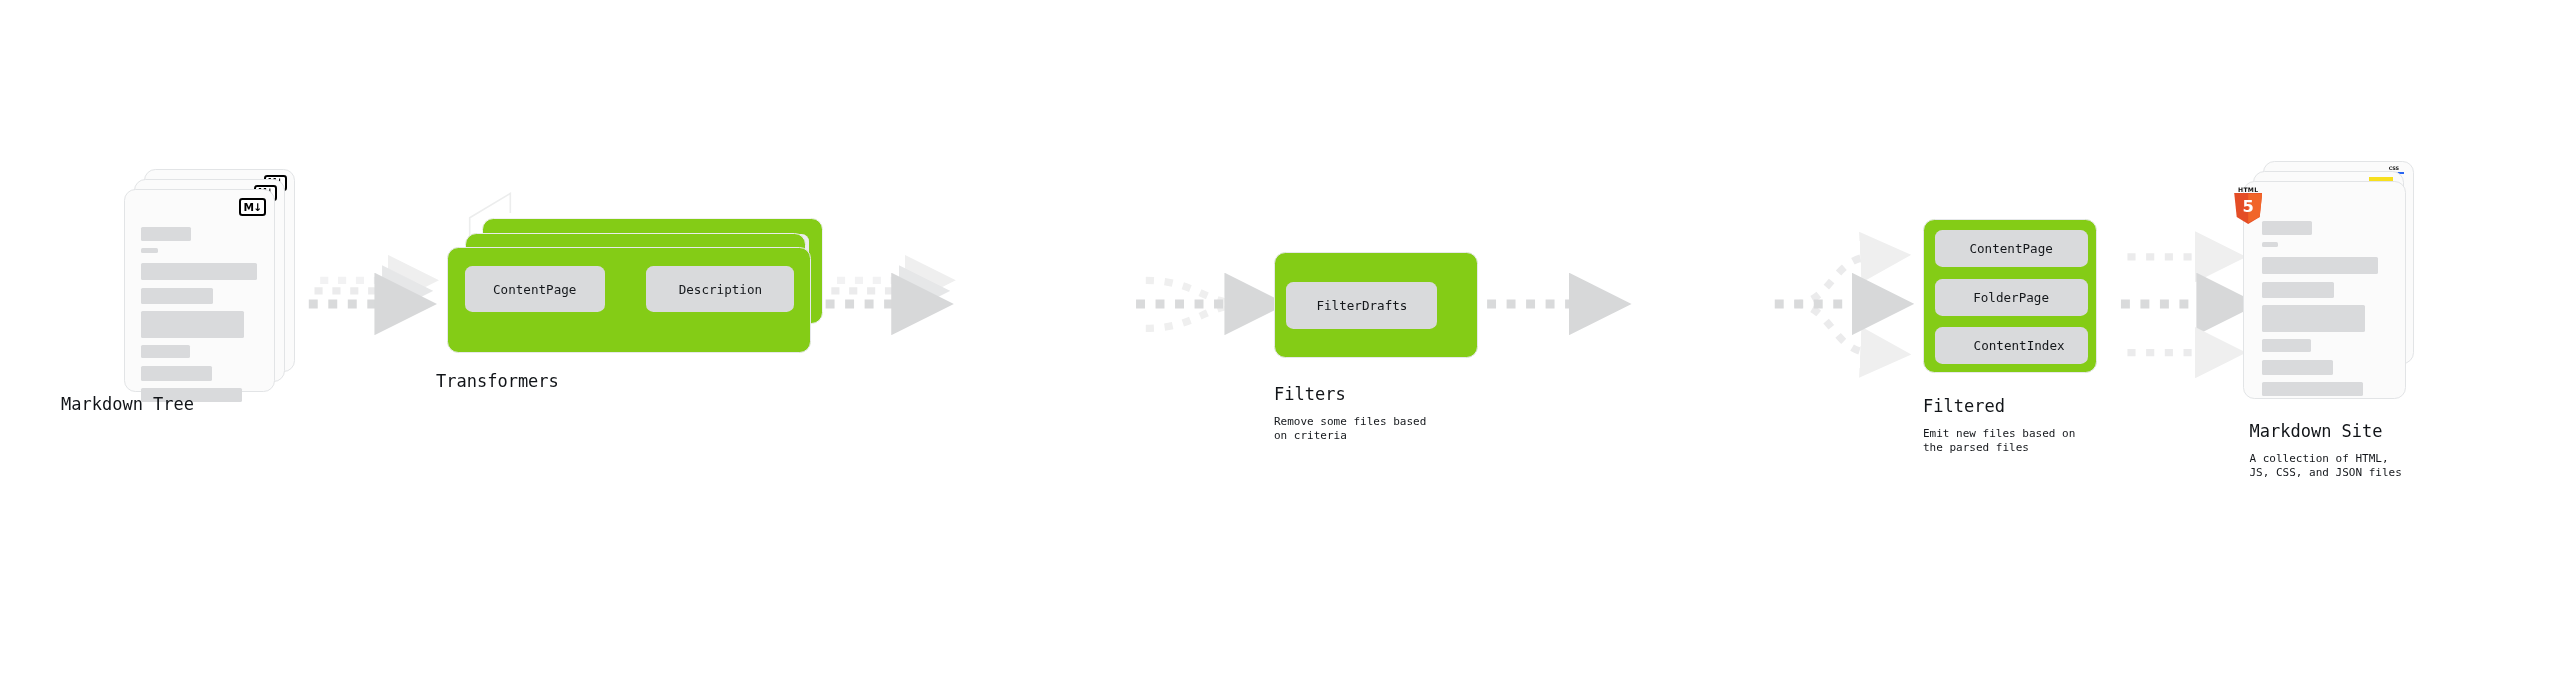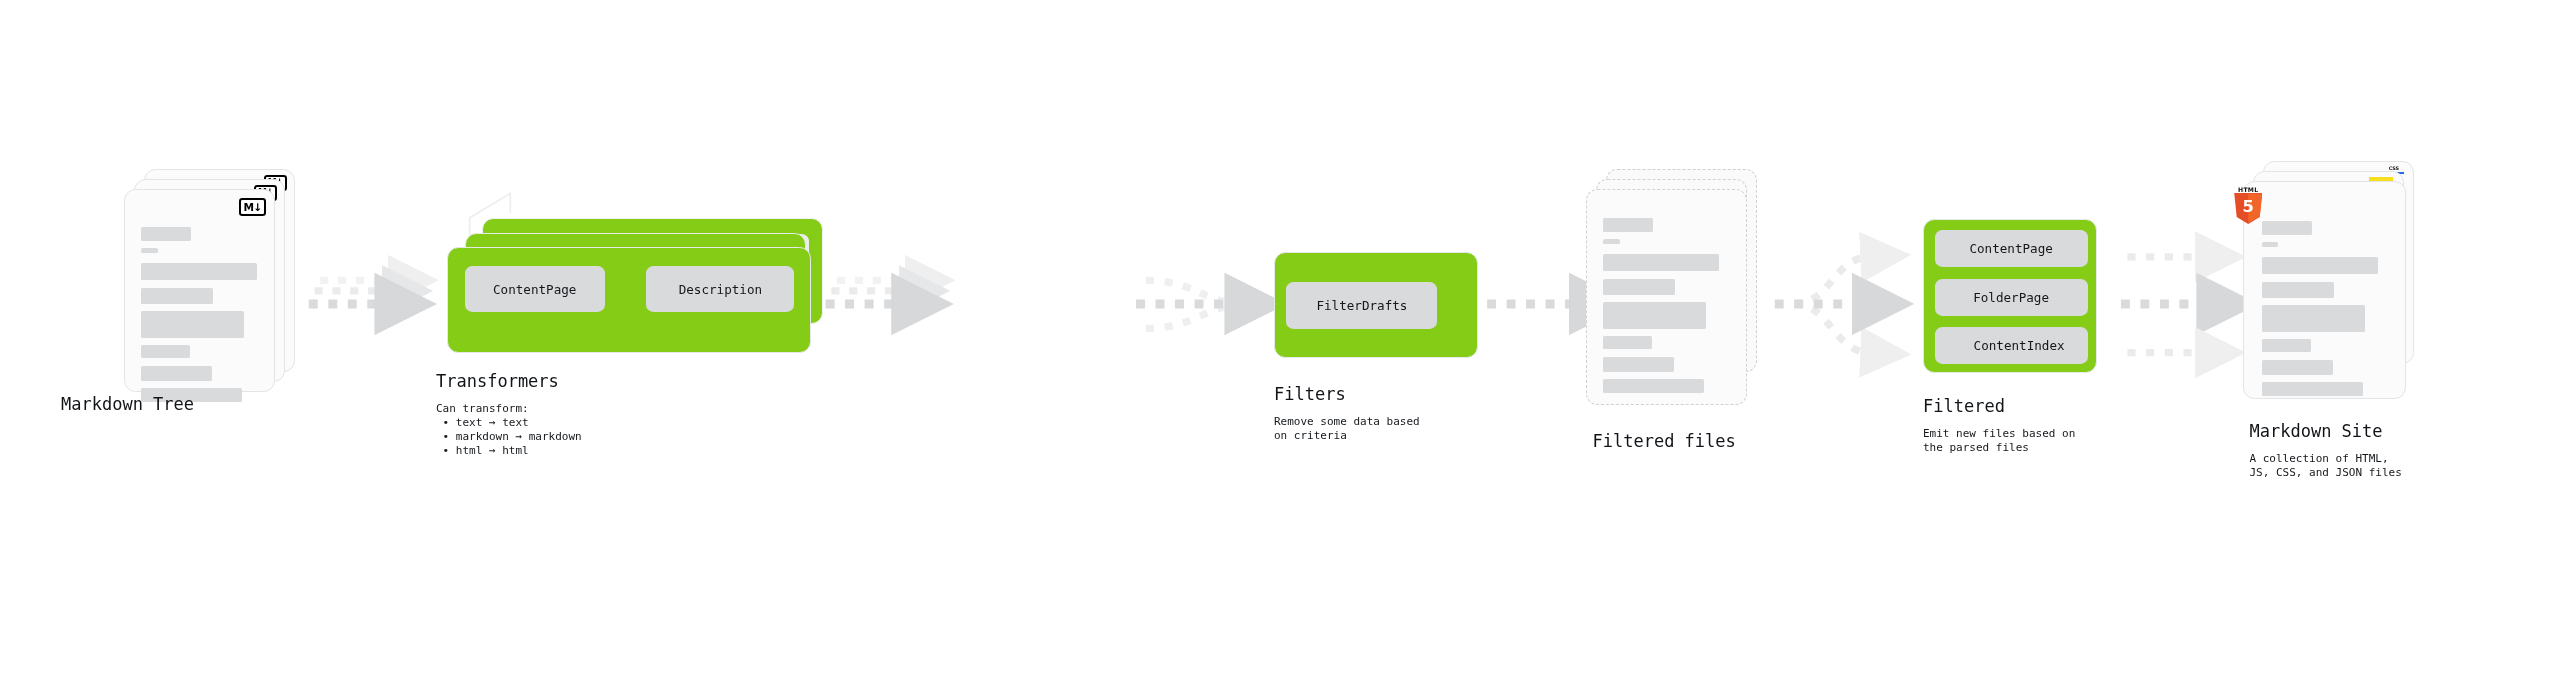--- a/index.html
+++ b/index.html
@@ -226,55 +226,32 @@
       <div class="chip g2" style="left:19.5px;top:14.6px;width:130px;height:42px;"></div>
       <div class="chip g2" style="left:187px;top:14.6px;width:137px;height:42px;"></div>
     </div>
 
     <div class="panel" style="left:11.4px;top:60px;width:364px;height:106px;">
       <div class="chip" style="left:16.3px;top:18px;width:140px;height:46px;">ContentPage</div>
       <div class="chip" style="left:198px;top:18px;width:148px;height:46px;">Description</div>
     </div>
 
     <div class="title" style="left:0px;top:184px;">Transformers</div>
-    <div class="desc" style="left:0px;top:215px;">Can transform:
- • text → text
- • markdown → markdown
- • html → html</div>
   </div>
 
 
   <div class="stage" style="left:1274px;top:252px;width:195px;height:211px;">
     <div class="panel" style="left:0px;top:0px;width:204px;height:106px;">
       <div class="chip" style="left:11.4px;top:29px;width:151px;height:47px;">FilterDrafts</div>
     </div>
     <div class="title" style="left:0px;top:132px;">Filters</div>
-    <div class="desc" style="left:0px;top:163px;">Remove some data based
+    <div class="desc" style="left:0px;top:163px;">Remove some files based
 on criteria</div>
   </div>
 
-  <div class="stage" style="left:1586px;top:169px;width:203px;height:244px;">
-    <div class="docstack" style="width:203px;height:244px;">
-      <div class="doc dashed l1" style="width:151px;height:203px;"></div>
-      <div class="doc dashed l2" style="width:151px;height:203px;"></div>
-      <div class="doc dashed l3" style="width:161px;height:216px;">
-        <div class="doclines" style="top:28px;left:16.3px;right:14.6px;">
-          <div class="ln" style="width:50px;height:14px;"></div>
-          <div class="ln" style="width:16.3px;height:5.7px;margin-bottom:9.8px;"></div>
-          <div class="ln" style="width:116px;height:17px;"></div>
-          <div class="ln" style="width:72px;height:16.3px;"></div>
-          <div class="ln" style="width:103px;height:27px;"></div>
-          <div class="ln" style="width:49px;height:13px;"></div>
-          <div class="ln" style="width:71px;height:15.4px;"></div>
-          <div class="ln" style="width:101px;height:14px;"></div>
-        </div>
-      </div>
-    </div>
-    <div class="title" style="left:6.5px;top:262px;">Filtered files</div>
-  </div>
 
   <div class="stage" style="left:1923px;top:219px;width:211px;height:236px;">
     <div class="panel" style="left:0px;top:0px;width:174px;height:154px;">
       <div class="chip" style="left:10.6px;top:9.8px;width:153px;height:37px;">ContentPage</div>
       <div class="chip" style="left:10.6px;top:59px;width:153px;height:37px;">FolderPage</div>
       <div class="chip" style="left:10.6px;top:107px;width:153px;height:37px;padding-left:16px;">ContentIndex</div>
     </div>
     <div class="title" style="left:0px;top:177px;">Filtered</div>
     <div class="desc" style="left:0px;top:208px;">Emit new files based on
 the parsed files</div>

